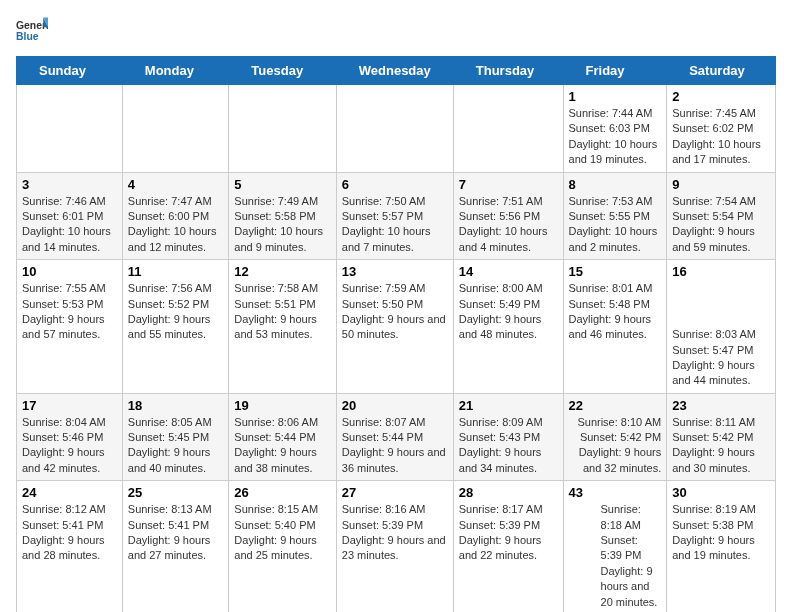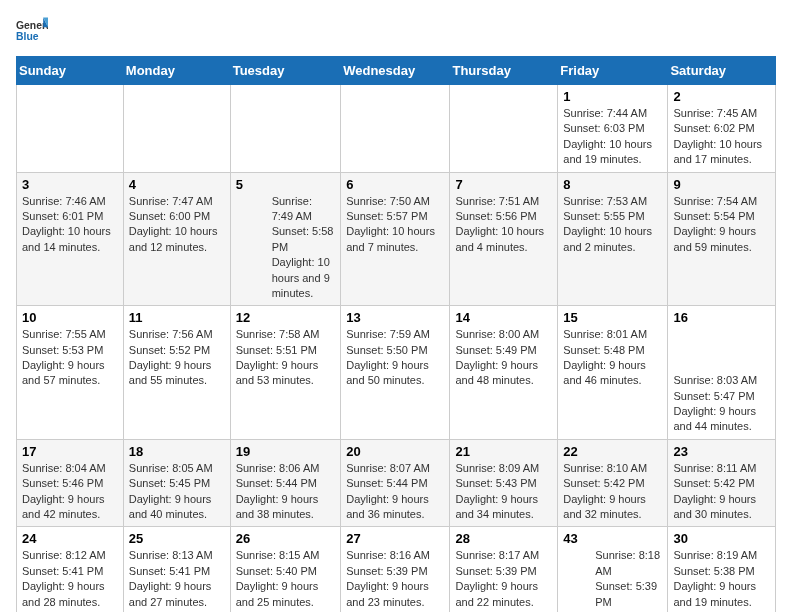--- a/index.html
+++ b/index.html
@@ -39,21 +39,21 @@
     }
     table {
       width: 100%;
       border-collapse: collapse;
       font-size: 11px;
     }
     thead tr th {
       background-color: #1a6eb5;
       color: #fff;
       text-align: left;
-      padding: 6px 2px;
+      padding: 6px 22px;
       font-size: 13px;
       font-weight: bold;
       border: 1px solid #1a6eb5;
     }
     tbody tr td {
       border: 1px solid #ccc;
       vertical-align: top;
       padding: 4px 5px;
       width: 113px;
       min-height: 80px;
@@ -138,21 +138,21 @@
 Daylight: 10 hours and 14 minutes.</div>
         </td>
         <td>
           <span class="day-number">4</span>
           <div class="day-info" style="white-space: pre-line;">Sunrise: 7:47 AM
 Sunset: 6:00 PM
 Daylight: 10 hours and 12 minutes.</div>
         </td>
         <td>
           <span class="day-number">5</span>
-          <div class="day-info" style="white-space: pre-line; margin-left: 36px;">Sunrise: 7:49 AM
+          <div class="day-info" style="white-space: pre-line;">Sunrise: 7:49 AM
 Sunset: 5:58 PM
 Daylight: 10 hours and 9 minutes.</div>
         </td>
         <td>
           <span class="day-number">6</span>
           <div class="day-info" style="white-space: pre-line;">Sunrise: 7:50 AM
 Sunset: 5:57 PM
 Daylight: 10 hours and 7 minutes.</div>
         </td>
         <td>
@@ -244,21 +244,21 @@
 Daylight: 9 hours and 36 minutes.</div>
         </td>
         <td>
           <span class="day-number">21</span>
           <div class="day-info" style="white-space: pre-line;">Sunrise: 8:09 AM
 Sunset: 5:43 PM
 Daylight: 9 hours and 34 minutes.</div>
         </td>
         <td>
           <span class="day-number">22</span>
-          <div class="day-info" style="white-space: pre-line;">Sunrise: 8:10 AM
+          <div class="day-info" style="white-space: pre-line; text-align: right;">Sunrise: 8:10 AM
 Sunset: 5:42 PM
 Daylight: 9 hours and 32 minutes.</div>
         </td>
         <td>
           <span class="day-number">23</span>
           <div class="day-info" style="white-space: pre-line;">Sunrise: 8:11 AM
 Sunset: 5:42 PM
 Daylight: 9 hours and 30 minutes.</div>
         </td>
       </tr>

